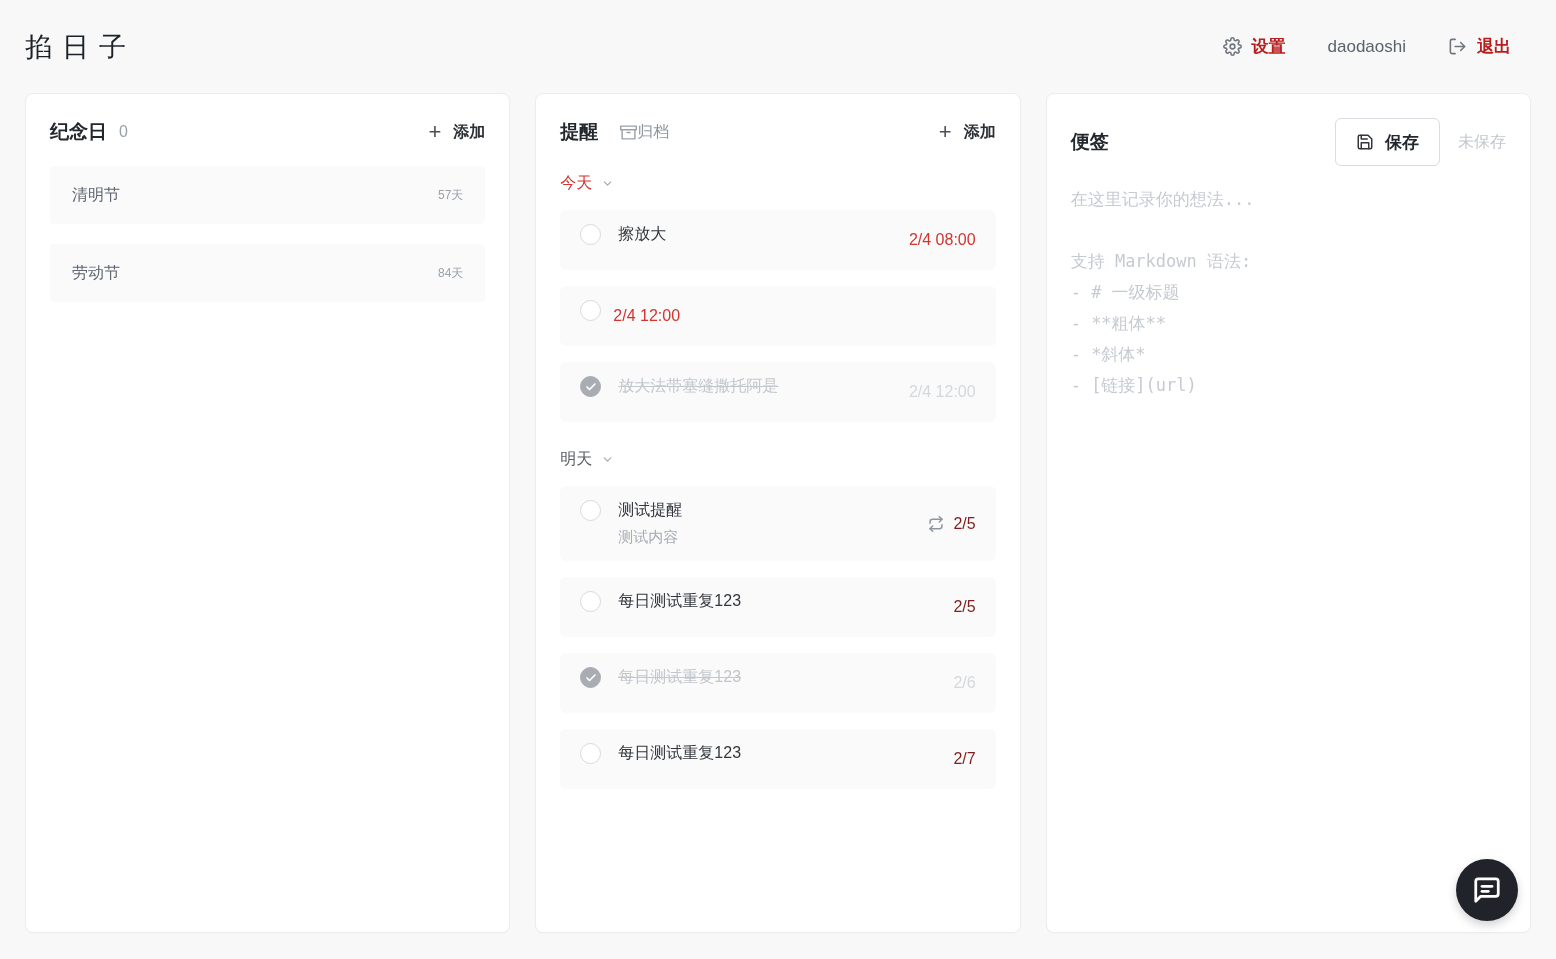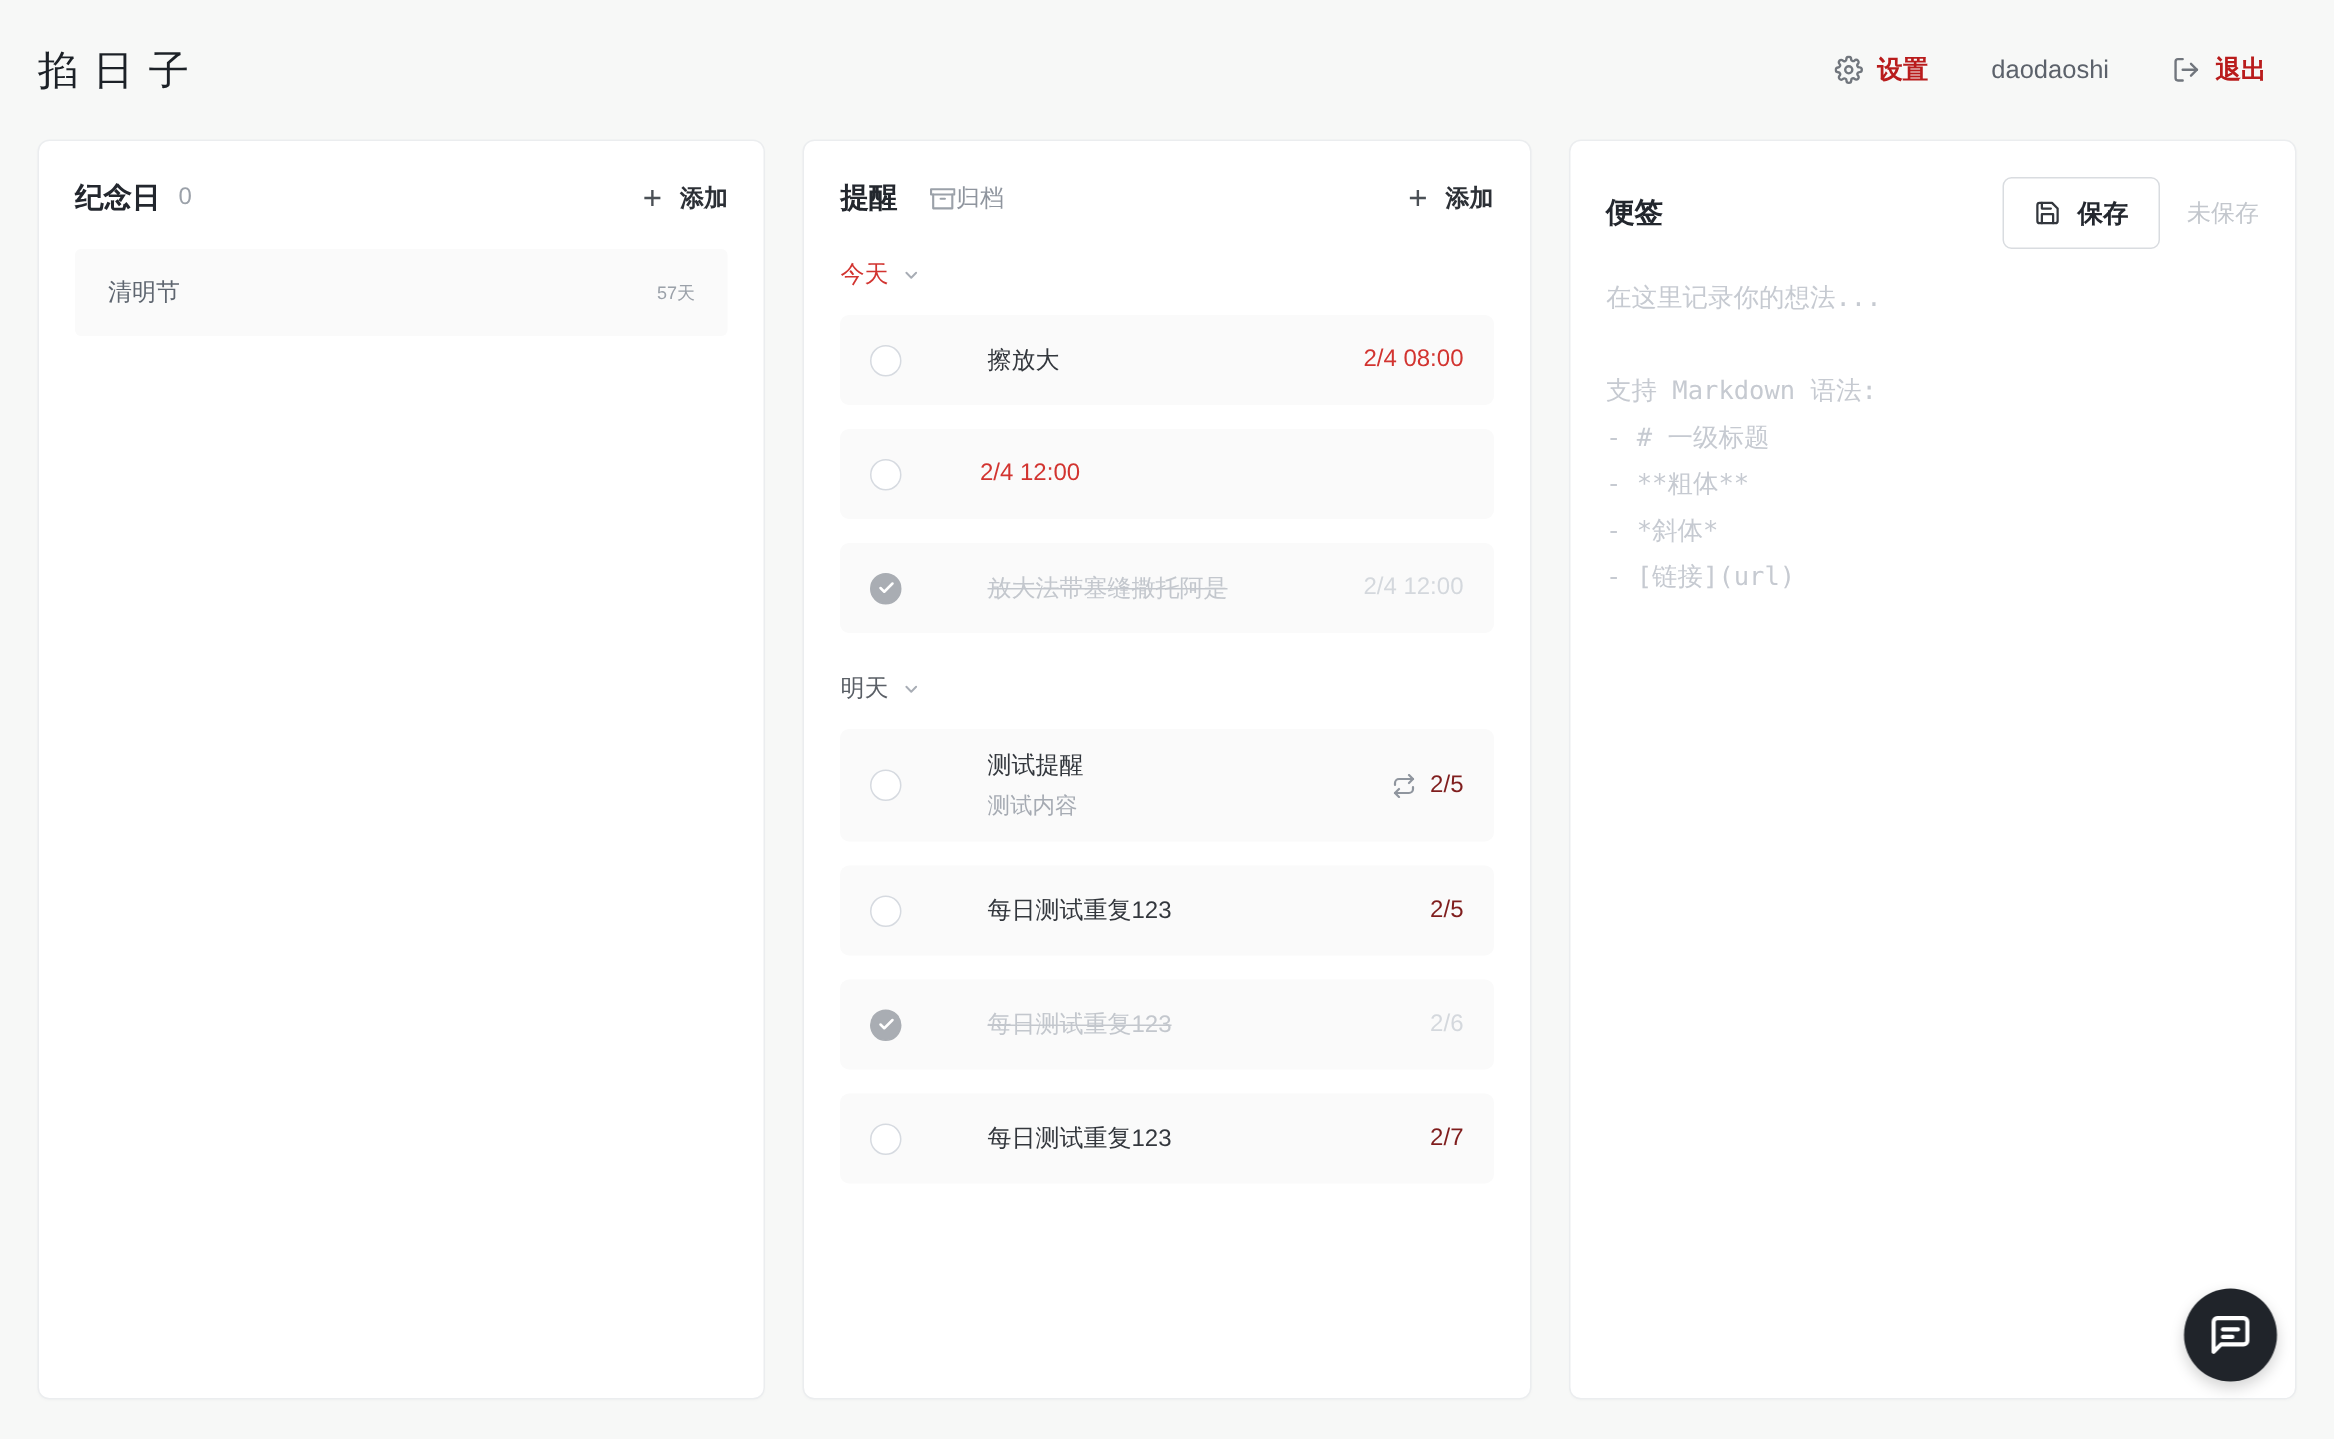--- a/index.html
+++ b/index.html
@@ -41,22 +41,22 @@
   .a-days { font-size:12px; color:#9ba1a9; }
 
   
   .archive-btn { display:flex; align-items:center; margin-left:22px; cursor:pointer;
     font-size:16px; color:#8f959e; }
   .archive-btn .ic { color:#9ba1a9; }
   .section-head { display:flex; align-items:center; gap:9px; margin-top:27px; cursor:pointer;
     font-size:16px; color:#5a5f66; }
   .section-head.red .section-label { color:var(--accent); }
   .chev { color:#a8adb5; }
-  .r-item { display:flex; align-items:center; background:#fafafa; border-radius:6px;
-    padding:14px 20px; margin-top:16px; min-height:60px; cursor:default;gap:40px; }
+  .r-item { display:flex; background:#fafafa; border-radius:6px;
+    padding:14px 20px; margin-top:16px; min-height:60px; cursor:default; }
   .checkbox { width:21px; height:21px; border-radius:50%; border:1px solid #d6dae0; background:#fff;
     flex:none; display:flex; align-items:center; justify-content:center; cursor:pointer; }
   .r-main { margin-left:17px; flex:1; min-width:0; }
   .r-title { font-size:16px; color:#33373d; }
   .r-sub { font-size:15px; color:#a6abb3; margin-top:7px; }
   .r-time { display:flex; align-items:center; gap:9px; flex:none; margin-left:12px;
     font-size:16px; color:#7f1d1d; }
   .r-time.red { color:var(--accent); }
   .repeat-icon { color:#8f959e; }
   .r-item.done .checkbox { background:#a9adb3; border-color:#a9adb3; }
@@ -118,20 +118,24 @@
         <span class="plus">+</span>
         <span class="lbl">添加</span>
       </div>
     </div>
     <div id="anniv-list">
   <div class="a-item">
     <span class="a-name">清明节</span>
     <span class="a-days">57天</span>
   </div>
 
+  <div class="a-item">
+    <span class="a-name">劳动节</span>
+    <span class="a-days">84天</span>
+  </div>
 </div>
   </div>
 
   <div class="card">
     <div class="card-head">
       <span class="card-title">提醒</span>
       <div class="archive-btn">
         <span class="ic">
           <svg width="17" height="17" viewBox="0 0 24 24" fill="none" stroke="currentColor" stroke-width="2" stroke-linecap="round" stroke-linejoin="round">
               <polyline points="21 8 21 21 3 21 3 8"></polyline>

